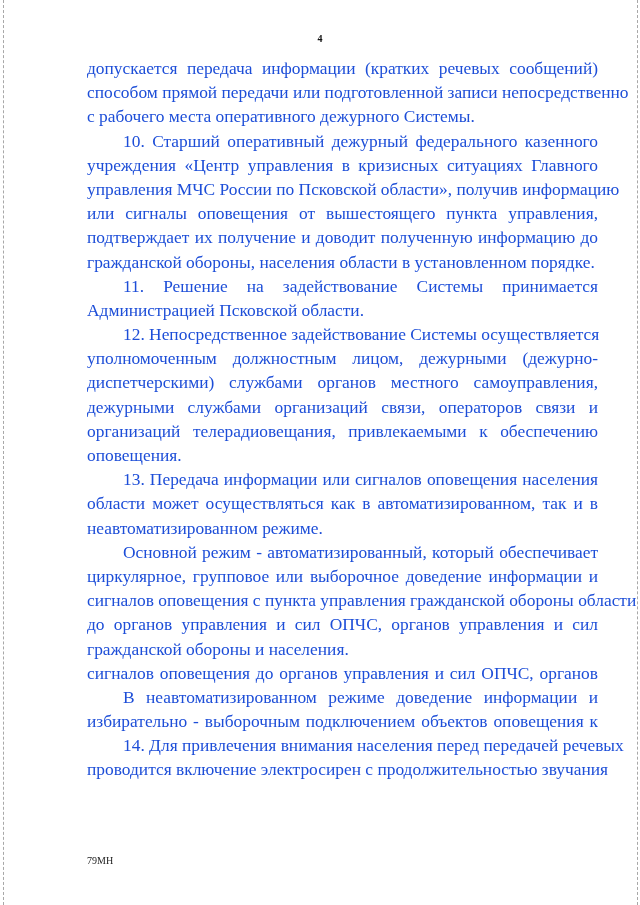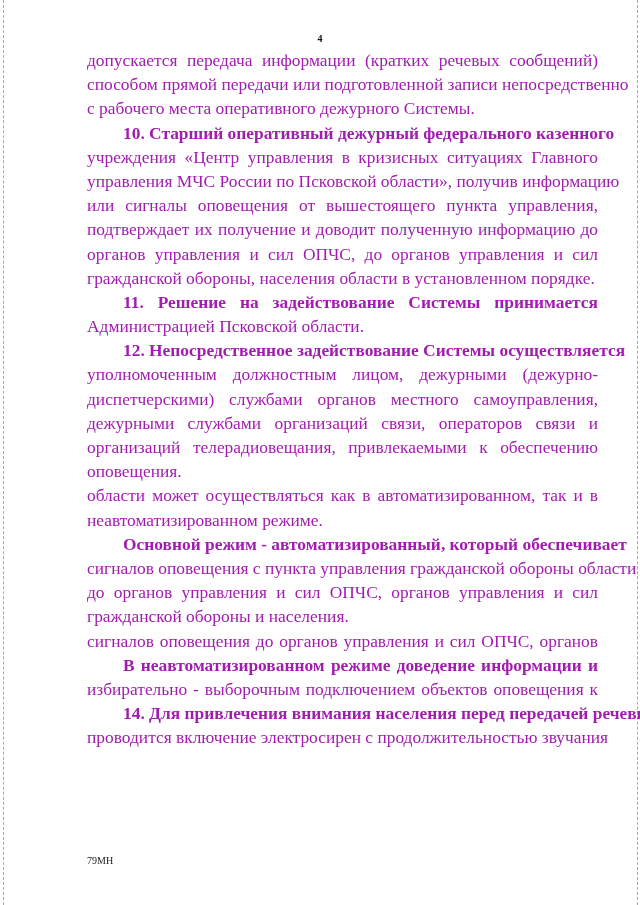--- a/index.html
+++ b/index.html
@@ -5,26 +5,26 @@
   html, body { margin: 0; padding: 0; background: #ffffff; }
   body { width: 640px; height: 905px; position: relative; overflow: hidden; }
   .page { position: absolute; left: 0; top: 0; width: 640px; height: 905px; background: #fff; }
   .edge-left { position: absolute; left: 3px; top: 0; width: 0; height: 905px; border-left: 1px dashed #a8a8a8; }
   .edge-right { position: absolute; left: 637px; top: 0; width: 0; height: 905px; border-left: 1px dashed #a8a8a8; }
   .page-number {
     position: absolute; left: 0; width: 640px; top: 33px; text-align: center;
     font-family: "Liberation Serif", serif; font-size: 10px; font-weight: bold; color: #111;
   }
   .body-text {
-    position: absolute; left: 87px; top: 48px; width: 511px;
-    font-family: "Liberation Serif", serif; font-size: 17.4px; line-height: 24.2px; color: #a21caf;
+    position: absolute; left: 87px; top: 56px; width: 511px;
+    font-family: "Liberation Serif", serif; font-size: 17.4px; line-height: 24.2px; color: #1d4ed8;
   }
   .line { display: block; white-space: nowrap; height: 24.2px; text-align: justify; text-align-last: justify; }
   .line.last { text-align-last: left; }
-  .line.indent { padding-left: 36px; font-weight: bold; }
+  .line.indent { padding-left: 36px; }
   .footer-code {
     position: absolute; left: 87px; top: 855px;
     font-family: "Liberation Serif", serif; font-size: 10px; color: #222;
   }
 </style>
 </head>
 <body>
 
 <div class="page">
   <div class="edge-left"></div>
@@ -34,33 +34,34 @@
 
   <div class="body-text" id="body-text">
       <span class="line">допускается передача информации (кратких речевых сообщений)</span>
       <span class="line">способом прямой передачи или подготовленной записи непосредственно</span>
       <span class="line last">с рабочего места оперативного дежурного Системы.</span>
       <span class="line indent">10. Старший оперативный дежурный федерального казенного</span>
       <span class="line">учреждения «Центр управления в кризисных ситуациях Главного</span>
       <span class="line">управления МЧС России по Псковской области», получив информацию</span>
       <span class="line">или сигналы оповещения от вышестоящего пункта управления,</span>
       <span class="line">подтверждает их получение и доводит полученную информацию до</span>
-      <span class="line">органов управления и сил ОПЧС, до органов управления и сил</span>
       <span class="line last">гражданской обороны, населения области в установленном порядке.</span>
       <span class="line indent">11. Решение на задействование Системы принимается</span>
       <span class="line last">Администрацией Псковской области.</span>
       <span class="line indent">12. Непосредственное задействование Системы осуществляется</span>
       <span class="line">уполномоченным должностным лицом, дежурными (дежурно-</span>
       <span class="line">диспетчерскими) службами органов местного самоуправления,</span>
       <span class="line">дежурными службами организаций связи, операторов связи и</span>
       <span class="line">организаций телерадиовещания, привлекаемыми к обеспечению</span>
       <span class="line last">оповещения.</span>
+      <span class="line indent">13. Передача информации или сигналов оповещения населения</span>
       <span class="line">области может осуществляться как в автоматизированном, так и в</span>
       <span class="line last">неавтоматизированном режиме.</span>
       <span class="line indent">Основной режим - автоматизированный, который обеспечивает</span>
+      <span class="line">циркулярное, групповое или выборочное доведение информации и</span>
       <span class="line">сигналов оповещения с пункта управления гражданской обороны области</span>
       <span class="line">до органов управления и сил ОПЧС, органов управления и сил</span>
       <span class="line last">гражданской обороны и населения.</span>
       <span class="line">сигналов оповещения до органов управления и сил ОПЧС, органов</span>
       <span class="line indent">В неавтоматизированном режиме доведение информации и</span>
       <span class="line">избирательно - выборочным подключением объектов оповещения к</span>
       <span class="line indent">14. Для привлечения внимания населения перед передачей речевых</span>
       <span class="line">проводится включение электросирен с продолжительностью звучания</span>
     </div>
 

